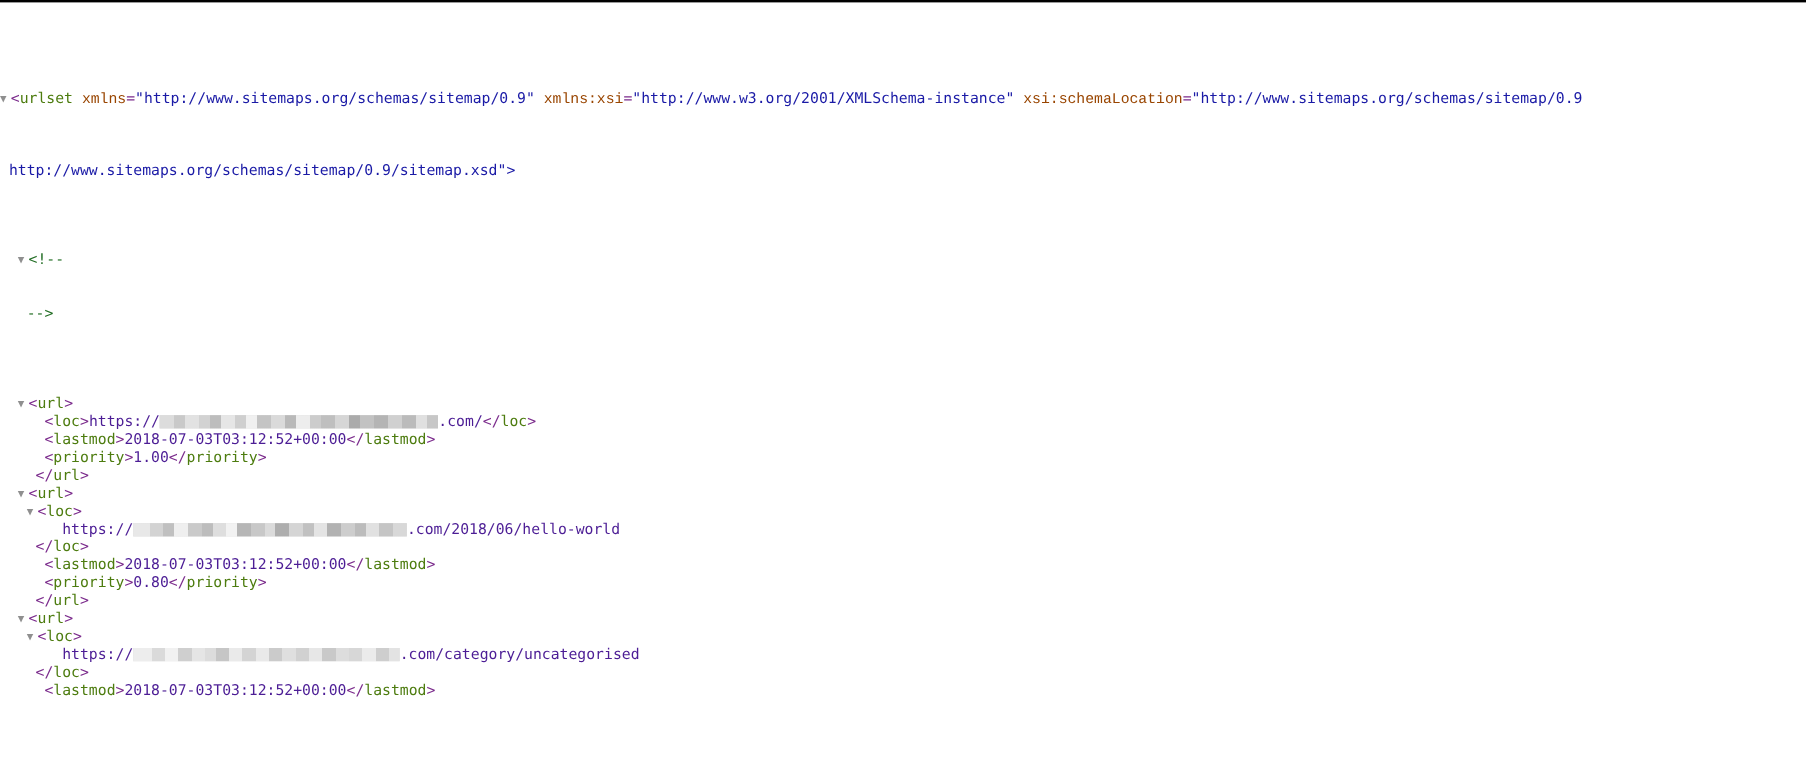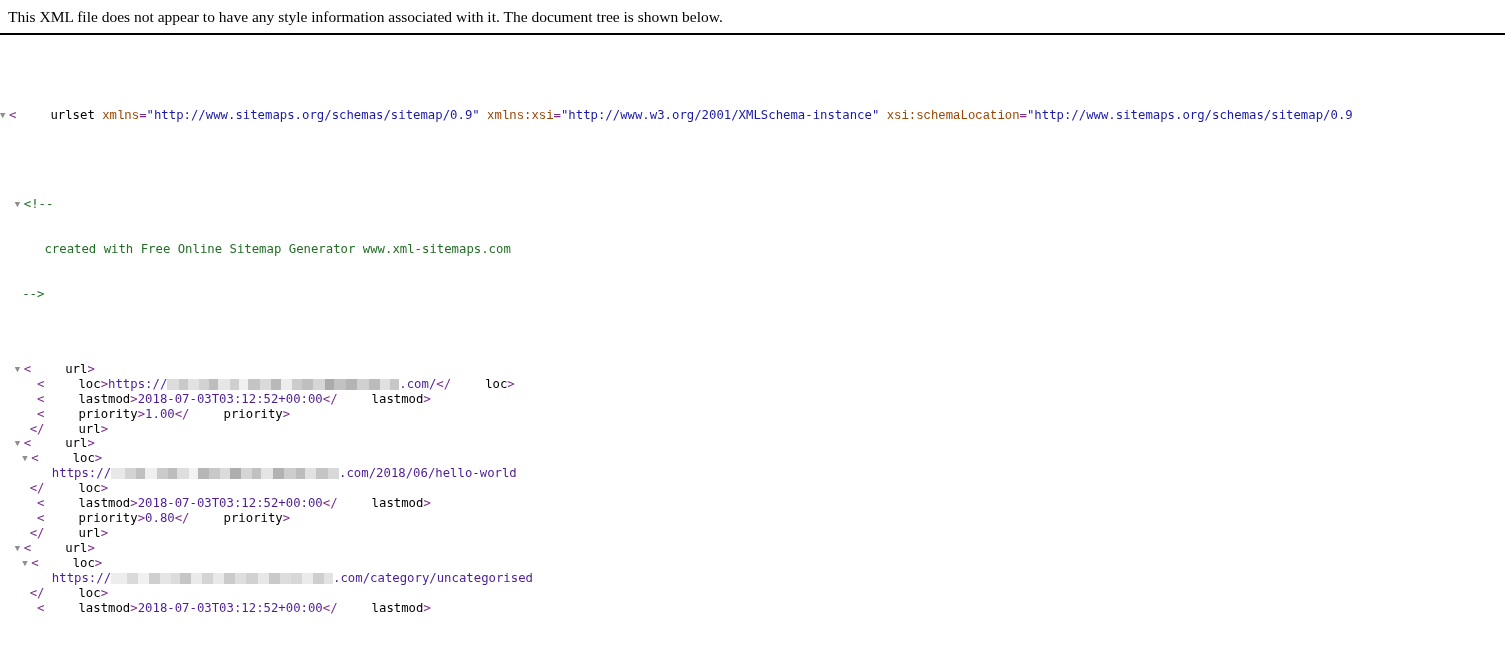--- a/index.html
+++ b/index.html
@@ -49,21 +49,21 @@
   .tw {
     color: #8f8f8f;
     font-size: 9px;
     display: inline-block;
     width: 9px;
     vertical-align: 1px;
   }
 
   
   .punct   { color: #7b2b8c; }   
-  .tag     { color: #000000; margin-left: 34px; }   
+  .tag     { color: #4d7c0f; }   
   .attr    { color: #994500; font-family: Liberation Mono, monospace; }   
   .val     { color: #1a1aa6; }   
   .text    { color: #4c1d95; }   
   .comment { color: #236e25; }   
 
   
   .redact {
     display: inline-block;
     vertical-align: -2px;
     height: 11px;
@@ -95,32 +95,31 @@
         #d4d4d4 41% 46%, #e9e9e9 46% 51%, #cbcbcb 51% 56%, #dfdfdf 56% 61%,
         #d1d1d1 61% 66%, #e7e7e7 66% 71%, #c9c9c9 71% 76%, #dddddd 76% 81%,
         #d7d7d7 81% 86%, #ebebeb 86% 91%, #cecece 91% 96%, #e3e3e3 96% 100%);
   }
 </style>
 </head>
 <body>
 
 <div>
 
-  <div id="notice">This XML file does not appear to have any style information associated with it. The document tree is shown below.</div>
   <hr id="notice-rule">
 
   <div id="xml-tree">
 
     
     <div class="line"><span class="tw">▼</span><span class="punct">&lt;</span><span class="tag">urlset</span><span> </span><span class="attr">xmlns</span><span class="punct">=</span><span class="val">"http://www.sitemaps.org/schemas/sitemap/0.9"</span><span> </span><span class="attr">xmlns:xsi</span><span class="punct">=</span><span class="val">"http://www.w3.org/2001/XMLSchema-instance"</span><span> </span><span class="attr">xsi:schemaLocation</span><span class="punct">=</span><span class="val">"http://www.sitemaps.org/schemas/sitemap/0.9</span></div>
 
+    <div class="line"> <span class="val">http://www.sitemaps.org/schemas/sitemap/0.9/sitemap.xsd"&gt;</span></div>
 
     
     <div class="line">  <span class="tw">▼</span><span class="comment">&lt;!--</span></div>
-    <div class="line">      <span class="comment">created with Free Online Sitemap Generator www.xml-sitemaps.com</span></div>
     <div class="line">   <span class="comment">--&gt;</span></div>
 
     
     <div id="entries"><div class="line">  <span class="tw">▼</span><span class="punct">&lt;</span><span class="tag">url</span><span class="punct">&gt;</span></div><div class="line">     <span class="punct">&lt;</span><span class="tag">loc</span><span class="punct">&gt;</span><span class="text">https://</span><span class="redact" style="width:232px"></span><span class="text">.com/</span><span class="punct">&lt;/</span><span class="tag">loc</span><span class="punct">&gt;</span></div><div class="line">     <span class="punct">&lt;</span><span class="tag">lastmod</span><span class="punct">&gt;</span><span class="text">2018-07-03T03:12:52+00:00</span><span class="punct">&lt;/</span><span class="tag">lastmod</span><span class="punct">&gt;</span></div><div class="line">     <span class="punct">&lt;</span><span class="tag">priority</span><span class="punct">&gt;</span><span class="text">1.00</span><span class="punct">&lt;/</span><span class="tag">priority</span><span class="punct">&gt;</span></div><div class="line">    <span class="punct">&lt;/</span><span class="tag">url</span><span class="punct">&gt;</span></div><div class="line">  <span class="tw">▼</span><span class="punct">&lt;</span><span class="tag">url</span><span class="punct">&gt;</span></div><div class="line">   <span class="tw">▼</span><span class="punct">&lt;</span><span class="tag">loc</span><span class="punct">&gt;</span></div><div class="line">       <span class="text">https://</span><span class="redact r2" style="width:228px"></span><span class="text">.com/2018/06/hello-world</span></div><div class="line">    <span class="punct">&lt;/</span><span class="tag">loc</span><span class="punct">&gt;</span></div><div class="line">     <span class="punct">&lt;</span><span class="tag">lastmod</span><span class="punct">&gt;</span><span class="text">2018-07-03T03:12:52+00:00</span><span class="punct">&lt;/</span><span class="tag">lastmod</span><span class="punct">&gt;</span></div><div class="line">     <span class="punct">&lt;</span><span class="tag">priority</span><span class="punct">&gt;</span><span class="text">0.80</span><span class="punct">&lt;/</span><span class="tag">priority</span><span class="punct">&gt;</span></div><div class="line">    <span class="punct">&lt;/</span><span class="tag">url</span><span class="punct">&gt;</span></div><div class="line">  <span class="tw">▼</span><span class="punct">&lt;</span><span class="tag">url</span><span class="punct">&gt;</span></div><div class="line">   <span class="tw">▼</span><span class="punct">&lt;</span><span class="tag">loc</span><span class="punct">&gt;</span></div><div class="line">       <span class="text">https://</span><span class="redact r3" style="width:222px"></span><span class="text">.com/category/uncategorised</span></div><div class="line">    <span class="punct">&lt;/</span><span class="tag">loc</span><span class="punct">&gt;</span></div><div class="line">     <span class="punct">&lt;</span><span class="tag">lastmod</span><span class="punct">&gt;</span><span class="text">2018-07-03T03:12:52+00:00</span><span class="punct">&lt;/</span><span class="tag">lastmod</span><span class="punct">&gt;</span></div></div>
 
     
     
 
   </div>
 </div>

